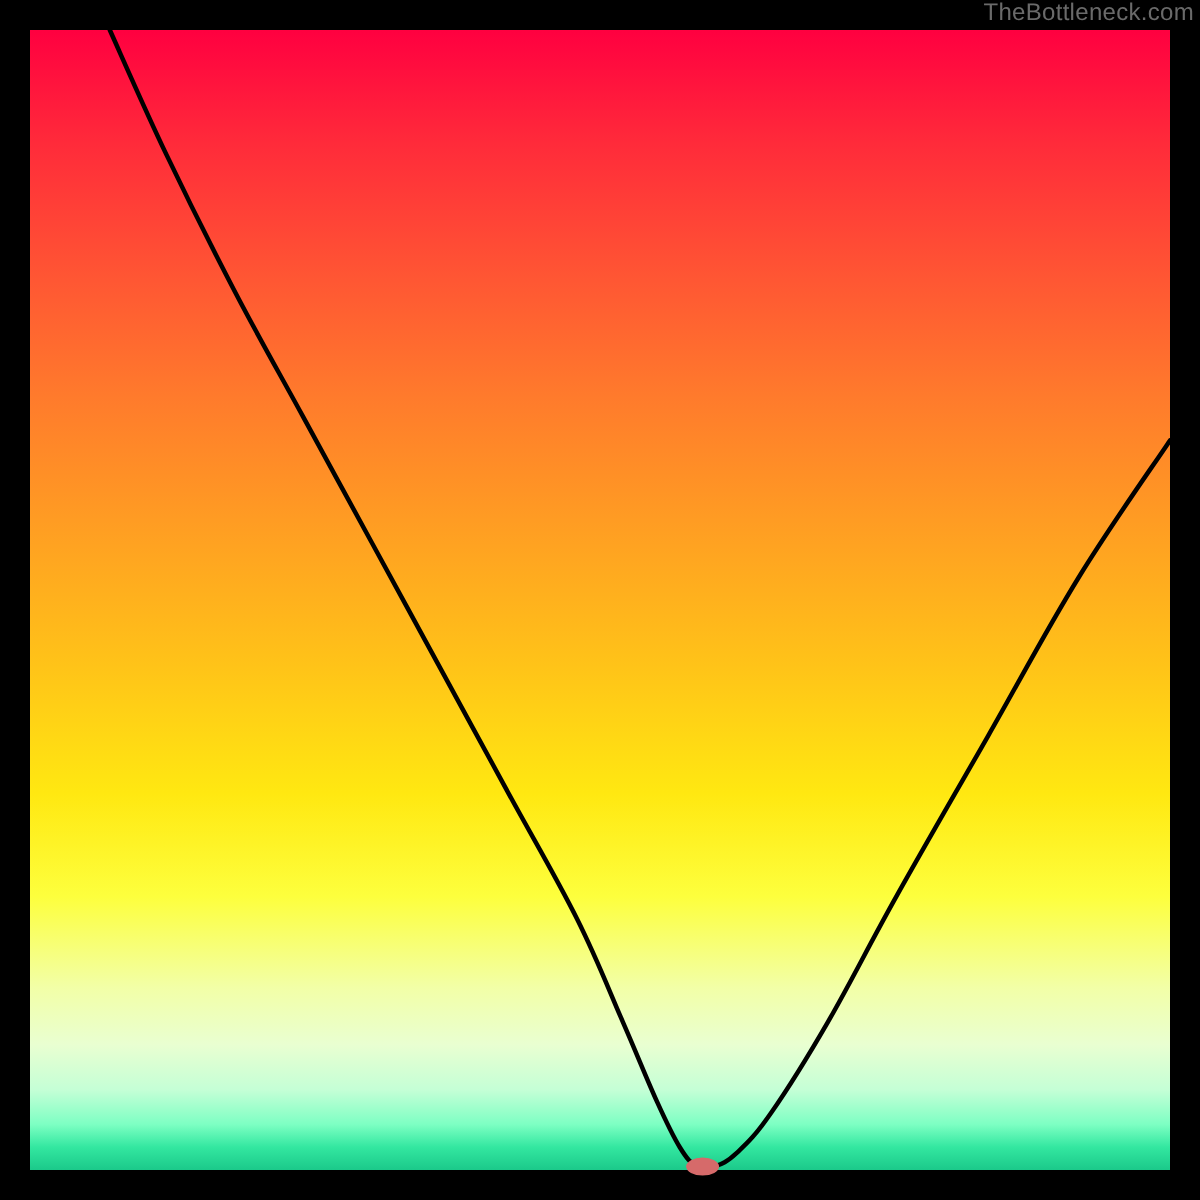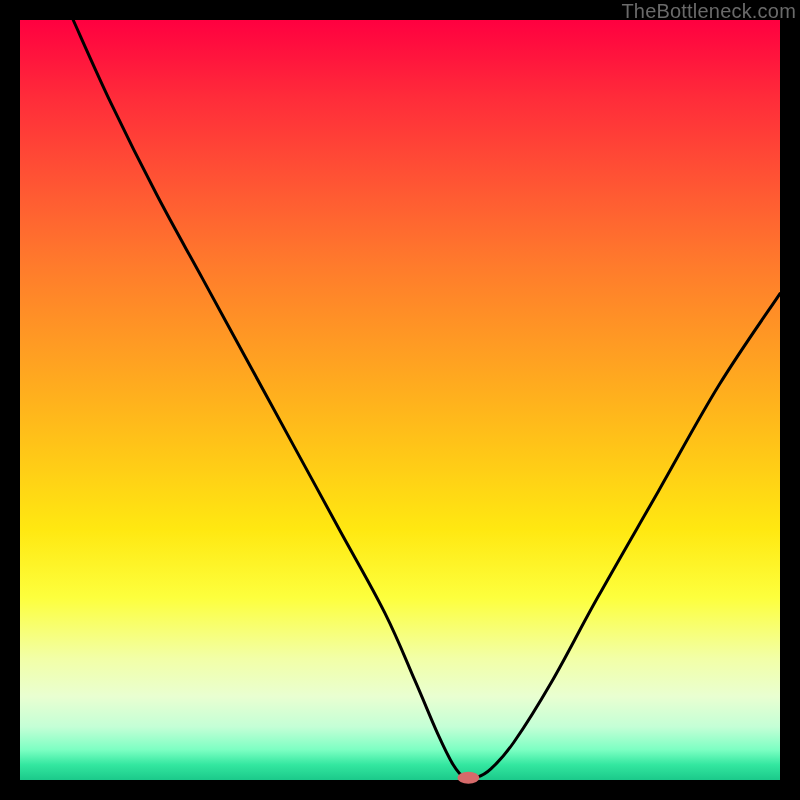--- a/index.html
+++ b/index.html
@@ -45,21 +45,21 @@
     top: 0;
     width: 760px;
     height: 760px;
     overflow: visible;
   }
   .watermark {
     position: absolute;
     top: 0px;
     right: 4px;
     font-family: Arial, Helvetica, sans-serif;
-    font-size: 20px;
+    font-size: 16px;
     color: #6a6a6a;
     font-weight: 500;
     letter-spacing: 0.2px;
     user-select: none;
   }
 </style>
 </head>
 <body>
 <div class="frame">
 

